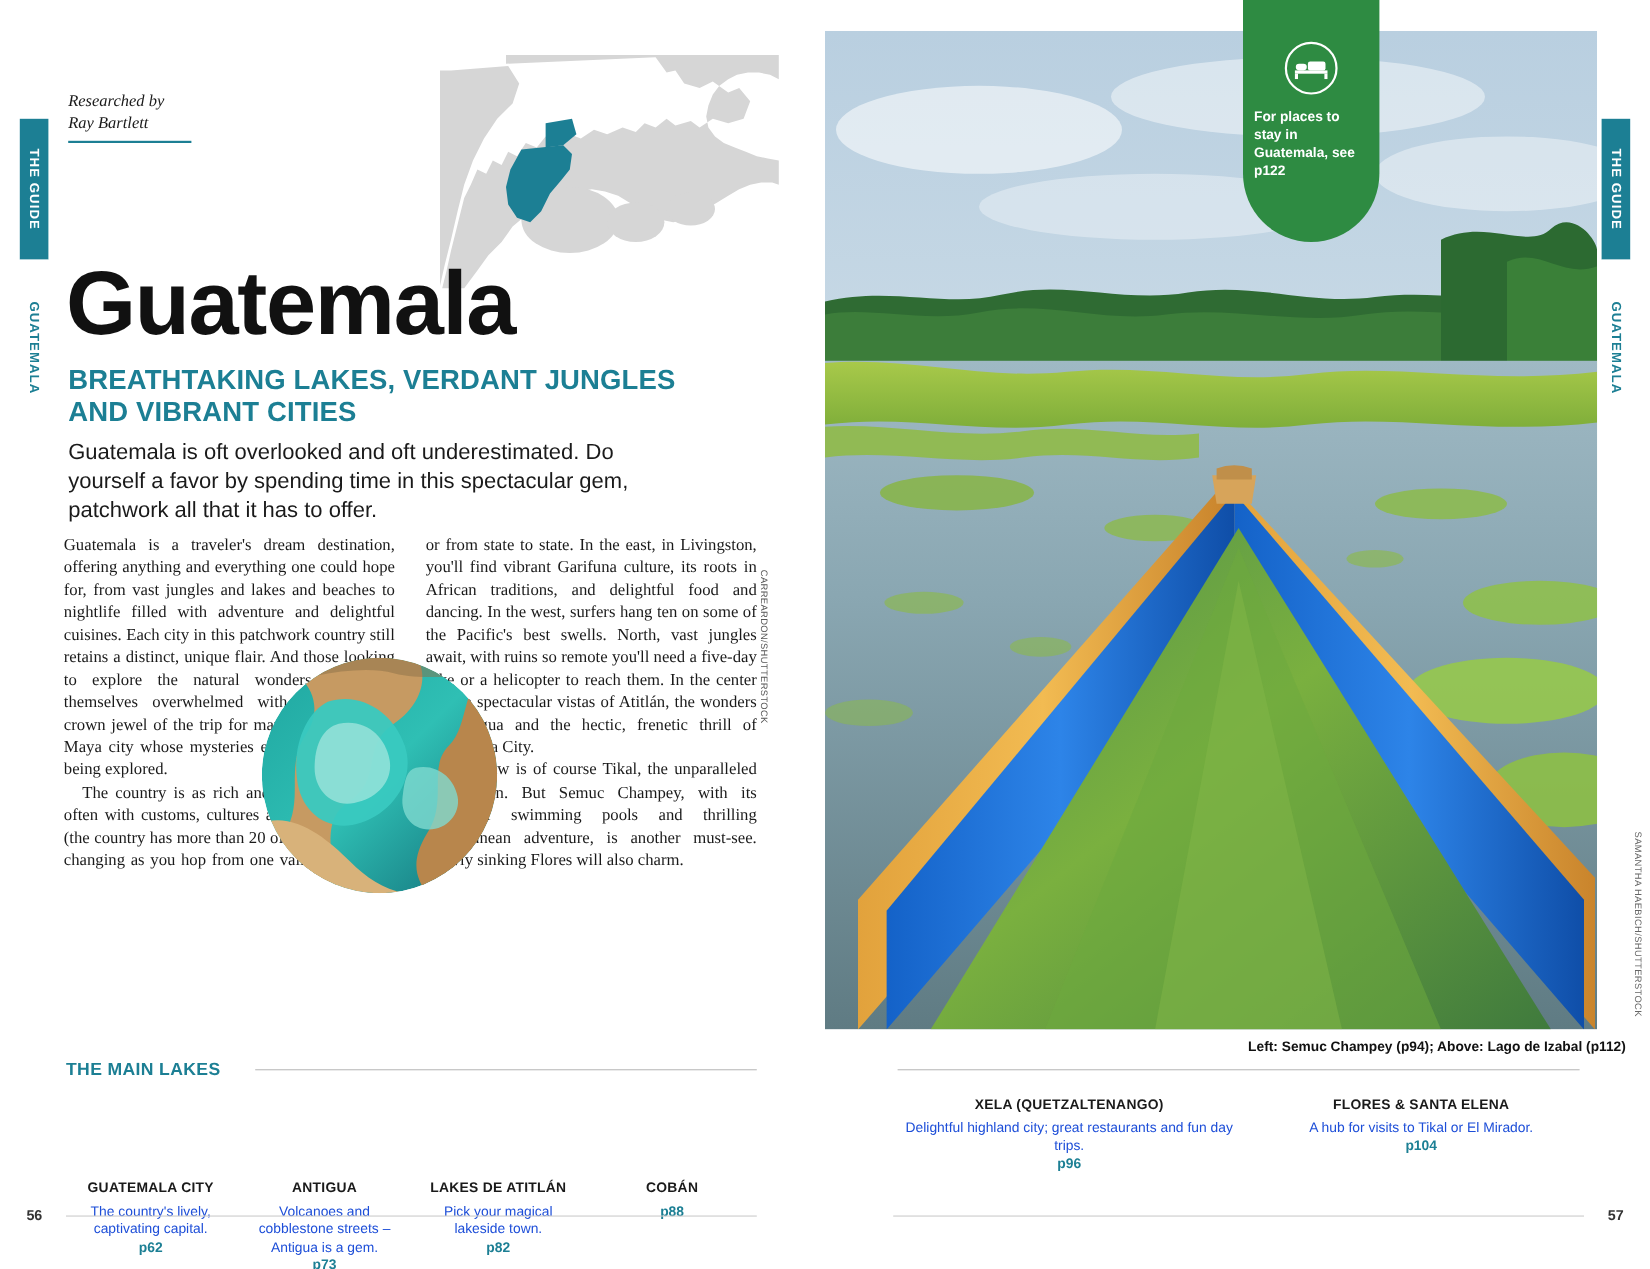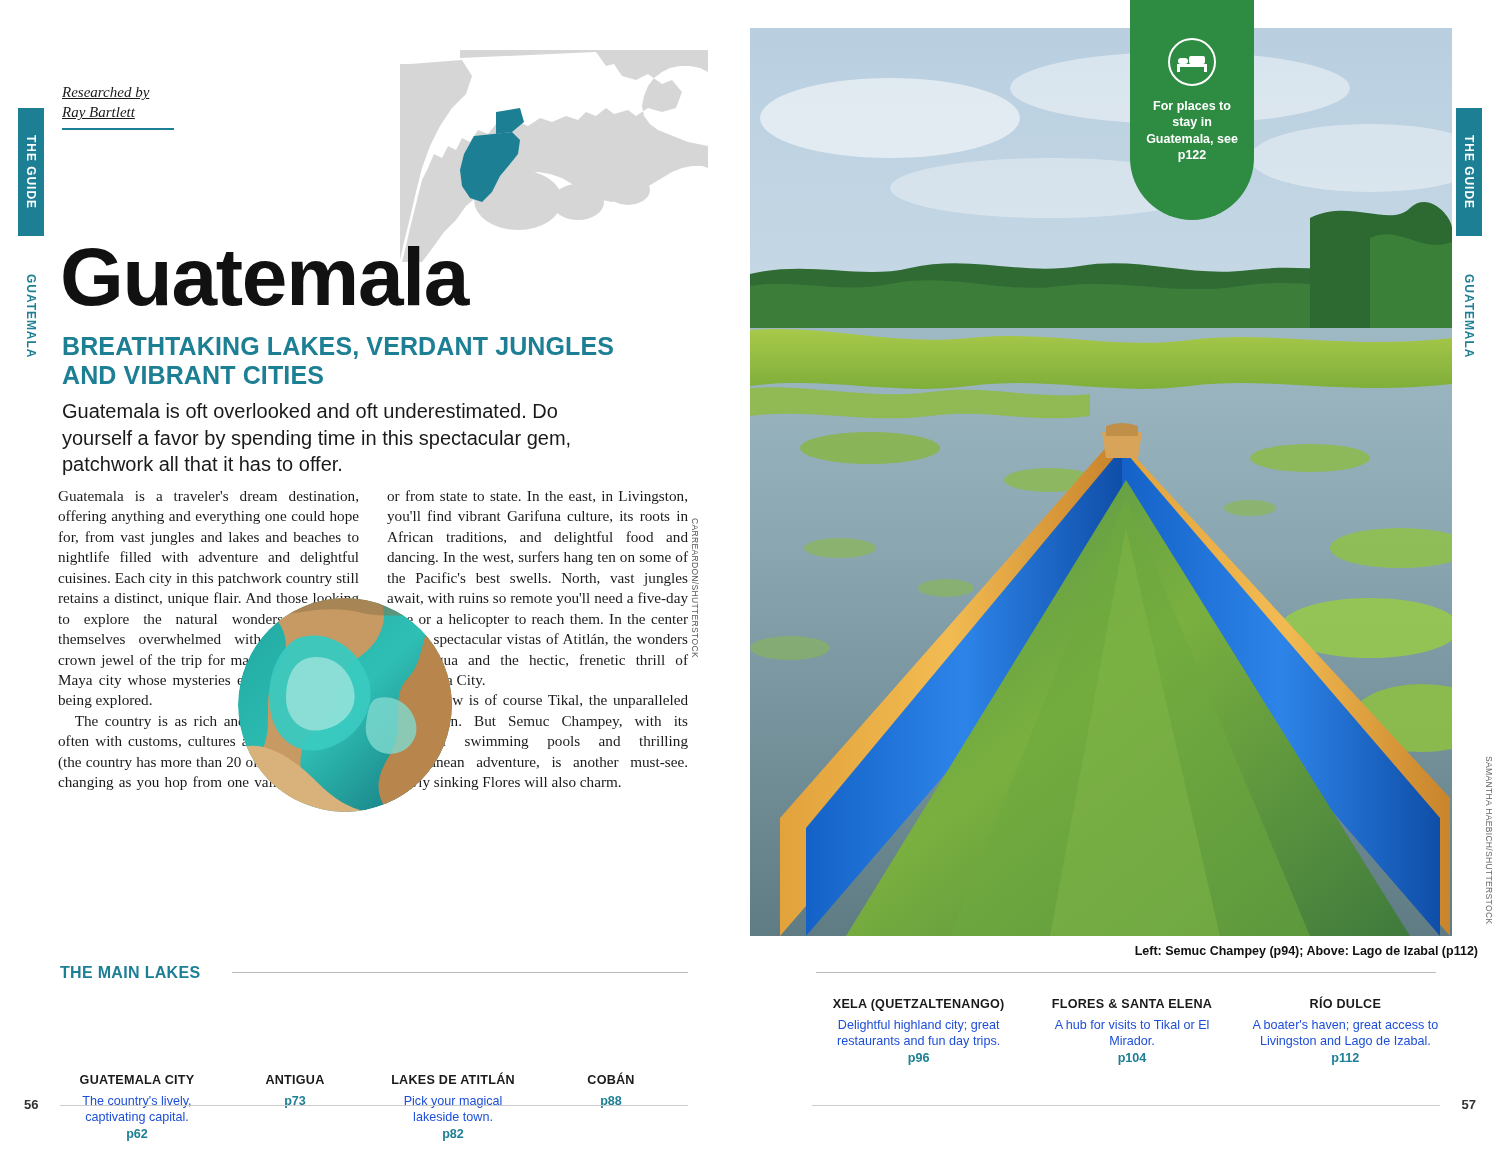--- a/index.html
+++ b/index.html
@@ -34,21 +34,20 @@
   .tab-country-right { right:18px; top:236px; height:160px; background:#ffffff; color:#1c7f94; }
 
   
   .researched {
     position:absolute; left:62px; top:82px;
     font-family:"Liberation Serif", serif;
     font-style:italic;
     font-size:15px;
     line-height:1.35;
     color:#1a1a1a;
-    text-decoration:underline;
   }
   .researched-rule {
     position:absolute; left:62px; top:128px; width:112px; height:2px; background:#1c7f94;
   }
 
   .map-wrap { position:absolute; left:400px; top:50px; width:310px; height:215px; }
   .map-wrap svg { display:block; }
 
   h1.title {
     position:absolute; left:60px; top:236px;
@@ -160,21 +159,20 @@
     overflow:hidden;
   }
   .hero svg { display:block; }
 
   .badge {
     position:absolute; left:380px; top:0px;
     width:124px; height:220px;
     background:#2e8b42;
     border-radius:0 0 62px 62px;
     color:#ffffff;
-    text-align:center;
     z-index:5;
   }
   .badge .bed-icon {
     margin:38px auto 12px; width:48px; height:48px;
     border-radius:50%;
     border:2px solid #ffffff;
     display:flex; align-items:center; justify-content:center;
   }
   .badge .badge-text {
     font-size:12.5px; font-weight:bold; line-height:1.3; padding:0 10px;
@@ -272,20 +270,21 @@
     <div class="rule-head-left"></div>
 
     <div class="areas-left">
       <div class="area">
         <span class="area-name">GUATEMALA CITY</span>
         <span class="area-desc">The country's lively, captivating capital.</span>
         <span class="pageref">p62</span>
       </div>
       <div class="area">
         <span class="area-name">ANTIGUA</span>
+        <span class="area-desc">Volcanoes and cobblestone streets – Antigua is a gem.</span>
         <span class="pageref">p73</span>
       </div>
       <div class="area">
         <span class="area-name">LAKES DE ATITLÁN</span>
         <span class="area-desc">Pick your magical lakeside town.</span>
         <span class="pageref">p82</span>
       </div>
       <div class="area">
         <span class="area-name">COBÁN</span>
         <span class="pageref">p88</span>
@@ -403,24 +402,19 @@
       <div class="area">
         <span class="area-name">XELA (QUETZALTENANGO)</span>
         <span class="area-desc">Delightful highland city; great restaurants and fun day trips.</span>
         <span class="pageref">p96</span>
       </div>
       <div class="area">
         <span class="area-name">FLORES &amp; SANTA ELENA</span>
         <span class="area-desc">A hub for visits to Tikal or El Mirador.</span>
         <span class="pageref">p104</span>
       </div>
-      <div class="area">
-        <span class="area-name">RÍO DULCE</span>
-        <span class="area-desc">A boater's haven; great access to Livingston and Lago de Izabal.</span>
-        <span class="pageref">p112</span>
-      </div>
     </div>
 
     <div class="folio-rule-right"></div>
     <div class="folio folio-right">57</div>
   </div>
 
 </div>
 
 </body></html>

